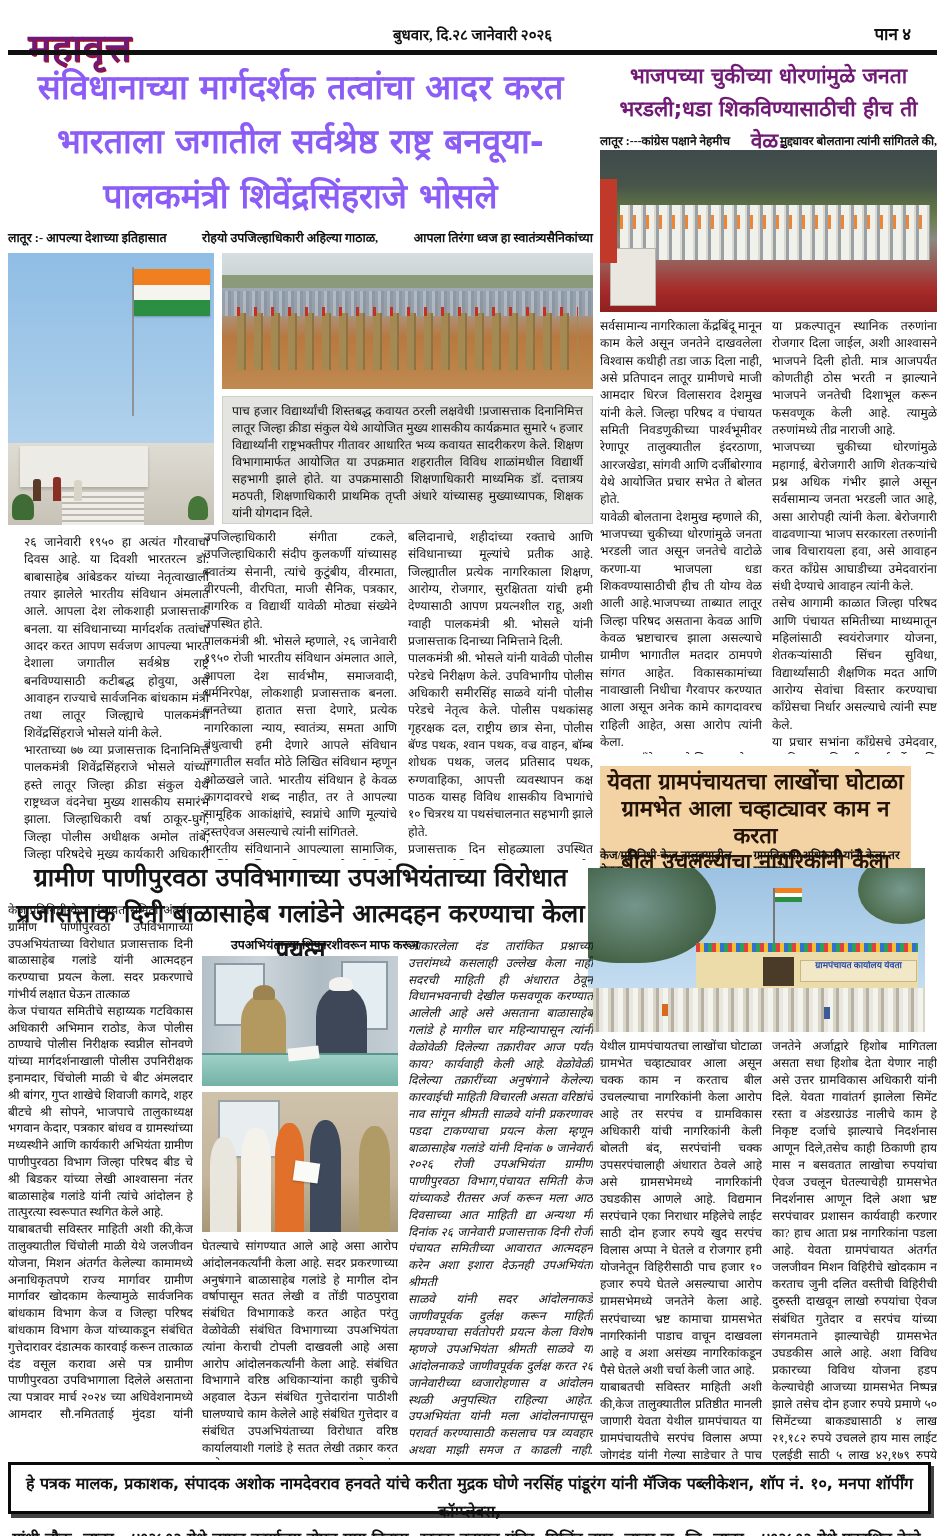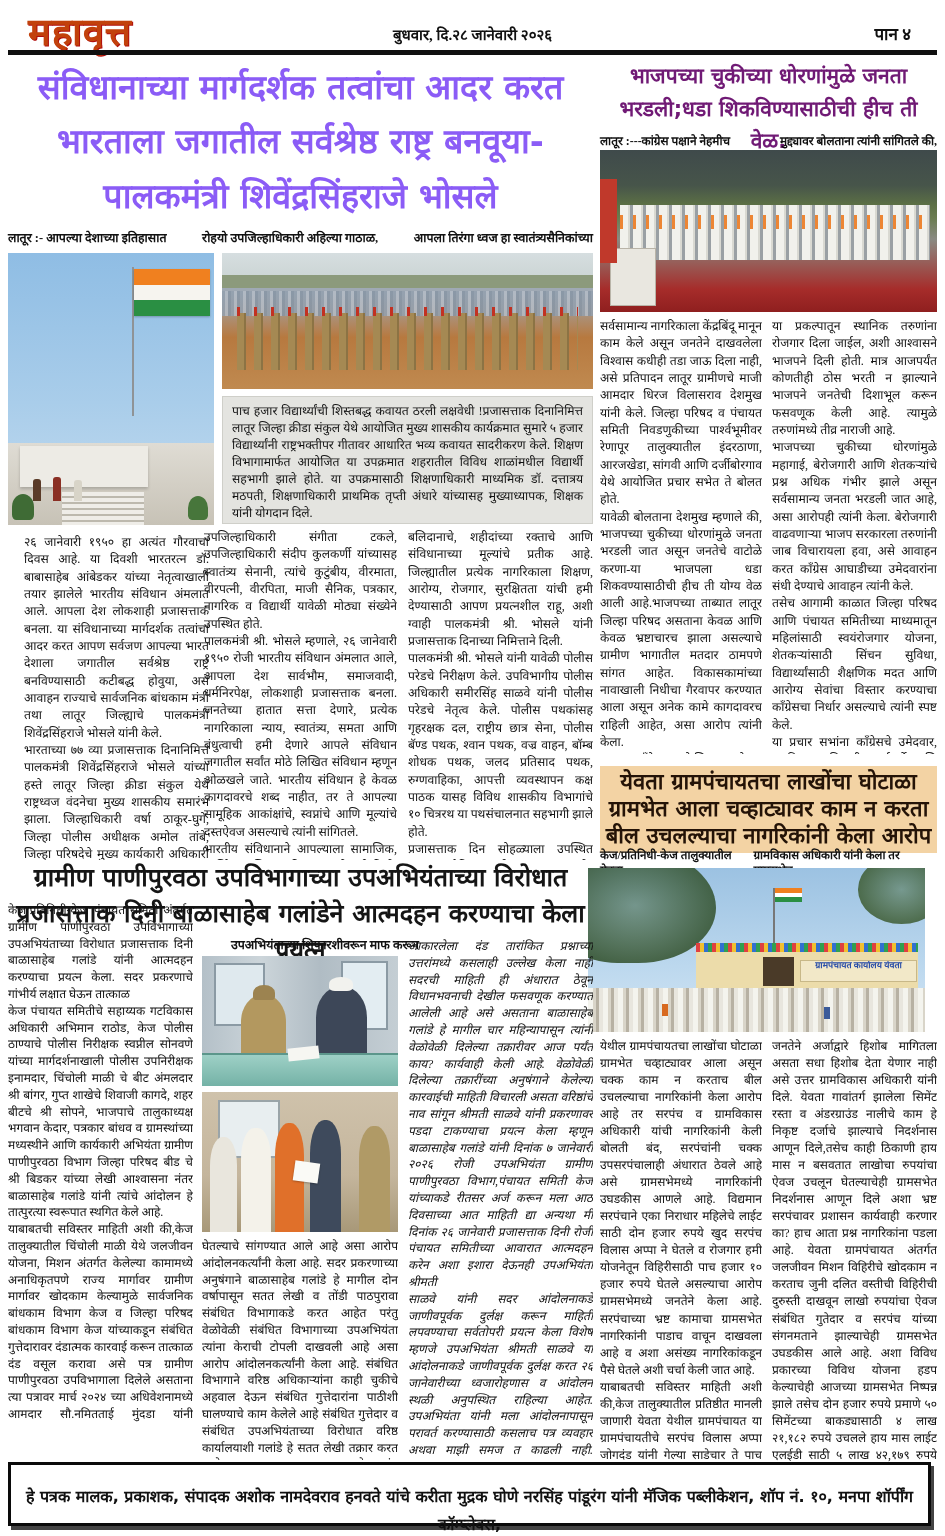--- a/index.html
+++ b/index.html
@@ -1,32 +1,32 @@
 <!DOCTYPE html>
 <html><head>
 <meta charset="utf-8">
 <style>
   html,body{margin:0;padding:0;background:#f3f3f3;}
   .page{position:relative;width:945px;height:1536px;background:#ffffff;margin:0 auto;overflow:hidden;
         font-family:"Liberation Serif", serif;color:#111;}
   .abs{position:absolute;}
   
-  .logo{left:28px;top:4px;font-family:"DejaVu Sans",sans-serif;font-size:38px;font-weight:bold;
-        color:#c2410c;letter-spacing:1px;text-shadow:1px 1px 0 #b00d0d;}
+  .logo{left:28px;top:20px;font-family:"DejaVu Sans",sans-serif;font-size:38px;font-weight:bold;
+        color:#701a75;letter-spacing:1px;text-shadow:1px 1px 0 #b00d0d;}
   .mast-date{left:0;right:0;top:24px;text-align:center;font-size:15px;font-weight:bold;}
   .mast-page{right:34px;top:22px;font-size:17px;font-weight:bold;}
   .mast-rule{left:8px;right:8px;top:50px;height:5px;background:#101010;}
   
   .hl-main{left:8px;top:60px;width:585px;text-align:center;color:#8b5cf6;font-weight:bold;
            font-size:34px;line-height:1.6;font-family:"DejaVu Sans",sans-serif;}
   .hl-right{left:600px;top:60px;width:337px;text-align:center;color:#701a75;font-weight:bold;
             font-size:21px;line-height:1.55;font-family:"DejaVu Sans",sans-serif;}
   .hl-bottom-left{left:8px;top:860px;width:585px;text-align:center;color:#151515;font-weight:bold;
             font-size:25px;line-height:1.45;font-family:"DejaVu Sans",sans-serif;}
-  .hl-highlight{left:600px;top:766px;width:337px;text-align:center;color:#241307;font-weight:bold;
+  .hl-highlight{left:600px;top:766px;width:311px;text-align:center;color:#241307;font-weight:bold;
             font-size:22px;line-height:1.22;font-family:"DejaVu Sans",sans-serif;background:#f3d3a4;padding:3px 0 4px;}
   
   .byrow{display:flex;justify-content:space-between;font-size:12.4px;font-weight:600;}
   .by-a1{left:8px;top:229px;width:585px;}
   .by-a2{left:600px;top:132px;width:337px;font-size:11.9px;}
   .by-a4{left:600px;top:847px;width:337px;font-size:11.6px;}
   .colhead{left:202px;top:936px;width:196px;text-align:center;font-size:12.4px;font-weight:600;margin-left:25px;}
   
   .col{font-size:12.2px;line-height:1.42;text-align:justify;white-space:pre-line;overflow:hidden;}
   .a1c1{left:24px;top:534px;width:185px;height:326px;}
@@ -102,22 +102,22 @@
   .ph-village .sign{position:absolute;left:63%;top:56%;width:34%;height:12%;color:#2a4ea8;font-size:9px;font-weight:bold;
       text-align:center;line-height:1.1;background:#f2e8c8;border:1px solid #c8b888;overflow:hidden;}
   .ph-village .pole{position:absolute;left:55%;top:12%;width:2px;height:34%;background:#777;}
   .ph-village .vflag{position:absolute;left:55.6%;top:12%;width:8%;height:9%;
       background:linear-gradient(180deg,#f0801f 0 34%,#fff 34% 67%,#2a8f43 67% 100%);}
   .ph-village .crowd{position:absolute;left:0;bottom:0;width:100%;height:27%;
       background:repeating-linear-gradient(90deg,#f4f4ee 0 5px,#d9d5c9 5px 8px,#b7b1a3 8px 11px,#e8e6de 11px 15px);}
   .ph-village .speck1{position:absolute;left:22%;bottom:10%;width:6px;height:12px;background:#d86a20;}
   .ph-village .speck2{position:absolute;left:70%;bottom:8%;width:6px;height:12px;background:#3a5a9a;}
   
-  .footer{left:8px;top:1462px;width:923px;height:64px;border:3px solid #0a0a0a;box-shadow:3px 4px 0 #444;
-      text-align:center;font-weight:bold;font-size:16px;line-height:1.72;padding-top:18px;box-sizing:border-box;
+  .footer{left:8px;top:1462px;width:923px;height:52px;border:3px solid #0a0a0a;box-shadow:3px 4px 0 #444;
+      text-align:center;font-weight:bold;font-size:16px;line-height:1.72;padding-top:5px;box-sizing:border-box;
       font-family:"DejaVu Sans",sans-serif;}
 </style>
 </head>
 <body>
 
 <div class="page">
 
   <div class="abs logo">महावृत्त</div>
   <div class="abs mast-date">बुधवार, दि.२८ जानेवारी २०२६</div>
   <div class="abs mast-page">पान ४</div>

